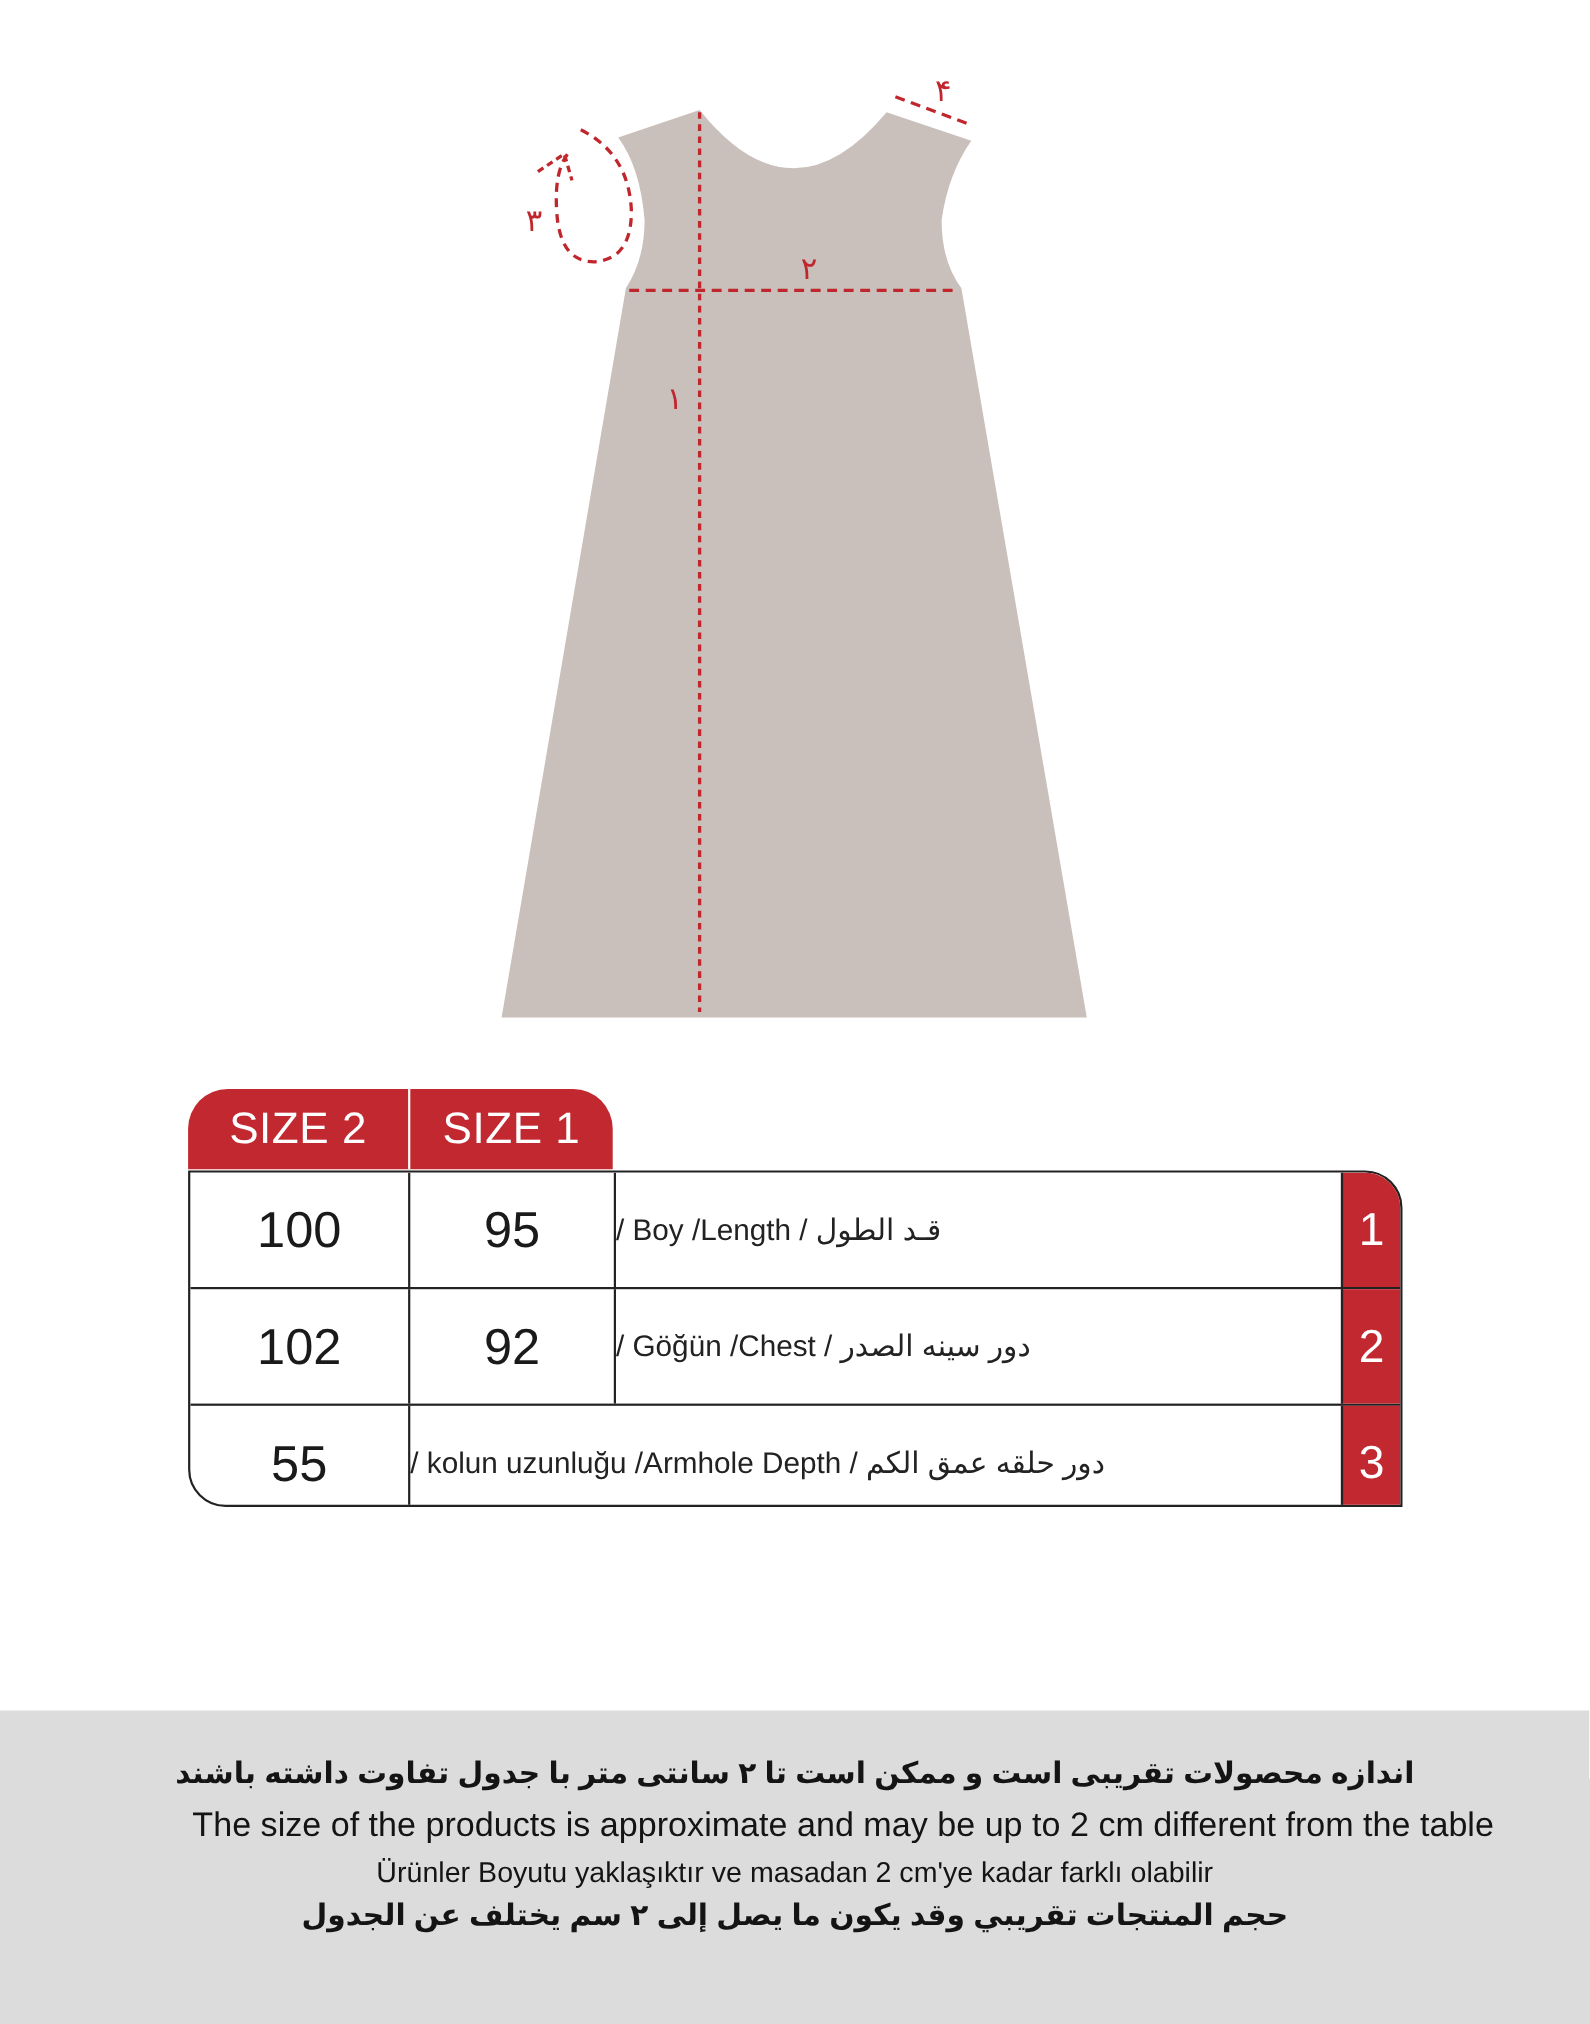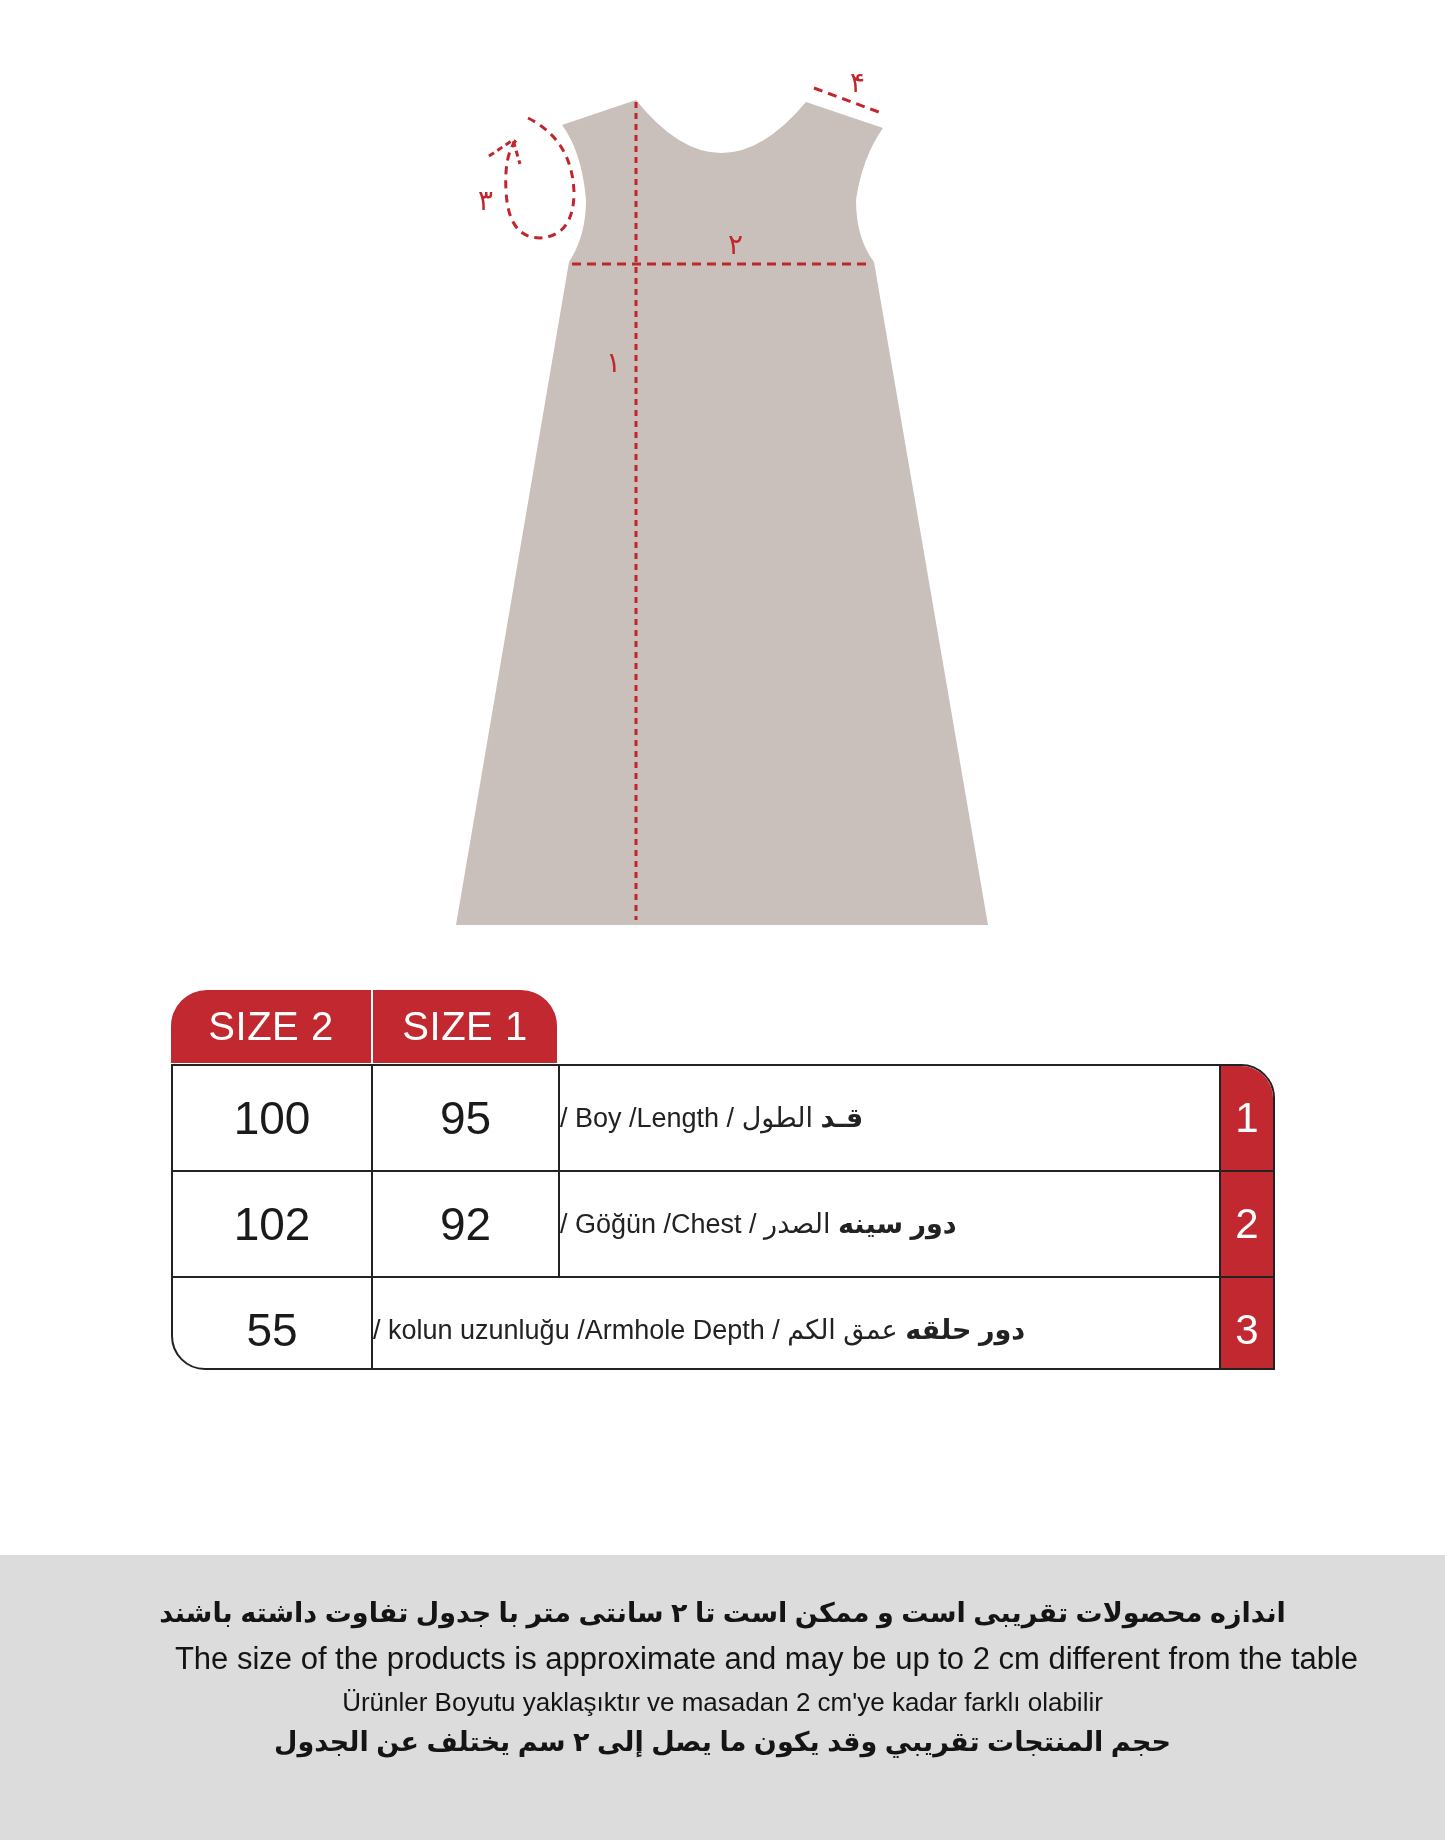--- a/index.html
+++ b/index.html
@@ -37,21 +37,21 @@
   .cell {
     display: flex; align-items: center; justify-content: center;
     font-size: 46px; color: #1a1a1a; box-sizing: border-box;
   }
   .c-size2 { width: 200px; border-right: 2px solid #222; }
   .c-size1 { width: 187px; border-right: 2px solid #222; }
   .c-desc {
     flex: 1; justify-content: flex-start; padding-right: 14px;
     font-size: 27px; color: #222; direction: ltr; white-space: nowrap;
   }
-  .c-desc b { font-weight: bold; }
+  .c-desc b { font-weight: normal; }
   .c-num {
     width: 54px; background: #c2282f; color: #fff; font-size: 42px;
     border-left: 2px solid #222;
   }
 
   
   .note-band {
     position: absolute; left: 0; top: 1555px; width: 1445px; height: 285px;
     background: #dcdcdc;
   }

